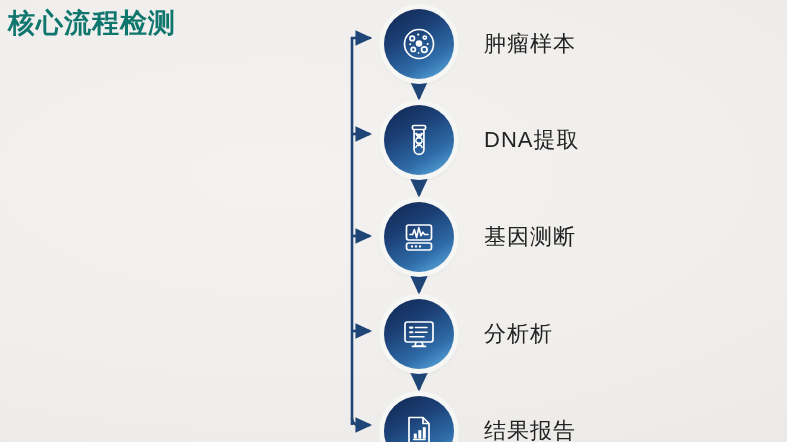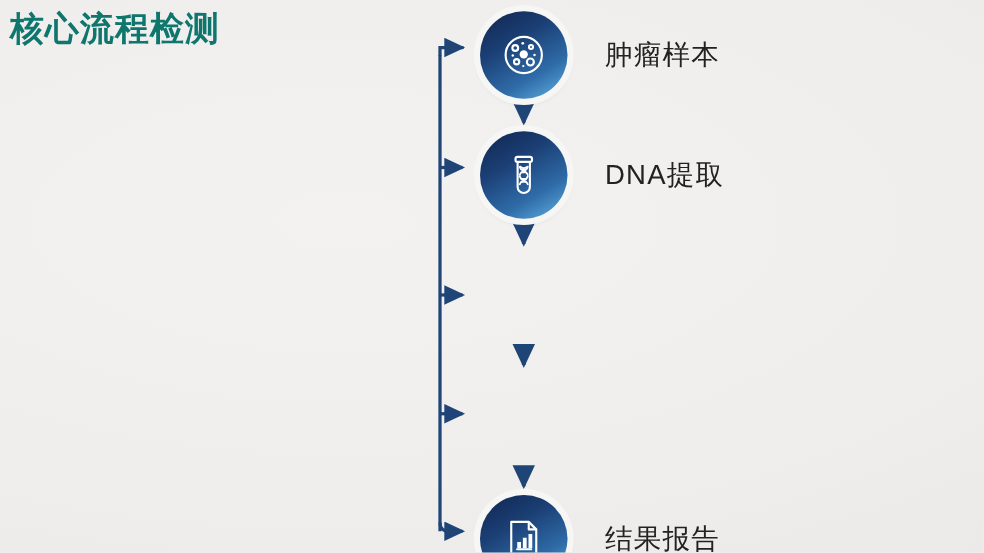--- a/index.html
+++ b/index.html
@@ -160,21 +160,53 @@
           <line x1="18.6" y1="16.4" x2="23.4" y2="16.4" stroke-width="1.1"></line>
           <line x1="18.6" y1="19.1" x2="23.4" y2="19.1" stroke-width="1.1"></line>
           <line x1="18.6" y1="23.9" x2="23.4" y2="23.9" stroke-width="1.1"></line>
           <line x1="18.6" y1="26.6" x2="23.4" y2="26.6" stroke-width="1.1"></line>
         </svg>
       </span>
     </div>
     <div class="step-label">DNA提取</div>
   </div>
 
-
+  <div class="step step-2">
+    <div class="node-circle">
+      <span>
+        <svg width="42" height="42" viewBox="0 0 42 42" fill="none" stroke="#ffffff" stroke-width="1.7">
+          <rect x="8.5" y="9" width="25" height="15" rx="2.2"></rect>
+          <path d="M12,18.5 L14.6,18.5 L16.4,13.6 L18.6,21.5 L20.8,11.6 L23,19.8 L24.8,16.2 L26.6,18.5 L30,18.5" stroke-width="1.6" stroke-linejoin="round" stroke-linecap="round"></path>
+          <rect x="8.5" y="27" width="25" height="7" rx="2.2"></rect>
+          <circle cx="14" cy="30.5" r="1.15" fill="#ffffff" stroke="none"></circle>
+          <circle cx="18" cy="30.5" r="1.15" fill="#ffffff" stroke="none"></circle>
+          <circle cx="22" cy="30.5" r="1.15" fill="#ffffff" stroke="none"></circle>
+        </svg>
+      </span>
+    </div>
+    <div class="step-label">基因测断</div>
+  </div>
+
+  <div class="step step-3">
+    <div class="node-circle">
+      <span>
+        <svg width="42" height="42" viewBox="0 0 42 42" fill="none" stroke="#ffffff" stroke-width="1.7">
+          <rect x="7" y="9" width="28" height="20" rx="2.4"></rect>
+          <line x1="12" y1="14.6" x2="14.4" y2="14.6" stroke-width="2.1" stroke-linecap="round"></line>
+          <line x1="17.4" y1="14.6" x2="29" y2="14.6" stroke-width="1.5" stroke-linecap="round"></line>
+          <line x1="12" y1="19.2" x2="14.4" y2="19.2" stroke-width="2.1" stroke-linecap="round"></line>
+          <line x1="17.4" y1="19.2" x2="29" y2="19.2" stroke-width="1.5" stroke-linecap="round"></line>
+          <line x1="12" y1="23.8" x2="26" y2="23.8" stroke-width="1.5" stroke-linecap="round"></line>
+          <path d="M18,29 L17,33 L25,33 L24,29" stroke-linejoin="round"></path>
+          <line x1="14.5" y1="33.4" x2="27.5" y2="33.4" stroke-width="1.7" stroke-linecap="round"></line>
+        </svg>
+      </span>
+    </div>
+    <div class="step-label">分析析</div>
+  </div>
 
   <div class="step step-4">
     <div class="node-circle">
       <span>
         <svg width="42" height="42" viewBox="0 0 42 42" fill="none" stroke="#ffffff" stroke-width="1.7">
           <path d="M11,7.5 L25,7.5 L31,13.5 L31,34.5 L11,34.5 Z" stroke-linejoin="round"></path>
           <path d="M25,7.5 L25,13.5 L31,13.5" stroke-linejoin="round"></path>
           <line x1="15.6" y1="29.4" x2="27" y2="29.4" stroke-width="1.5" stroke-linecap="round"></line>
           <rect x="15.8" y="23.6" width="3" height="5" fill="#ffffff" stroke="none"></rect>
           <rect x="20.3" y="20.2" width="3" height="8.4" fill="#ffffff" stroke="none"></rect>

